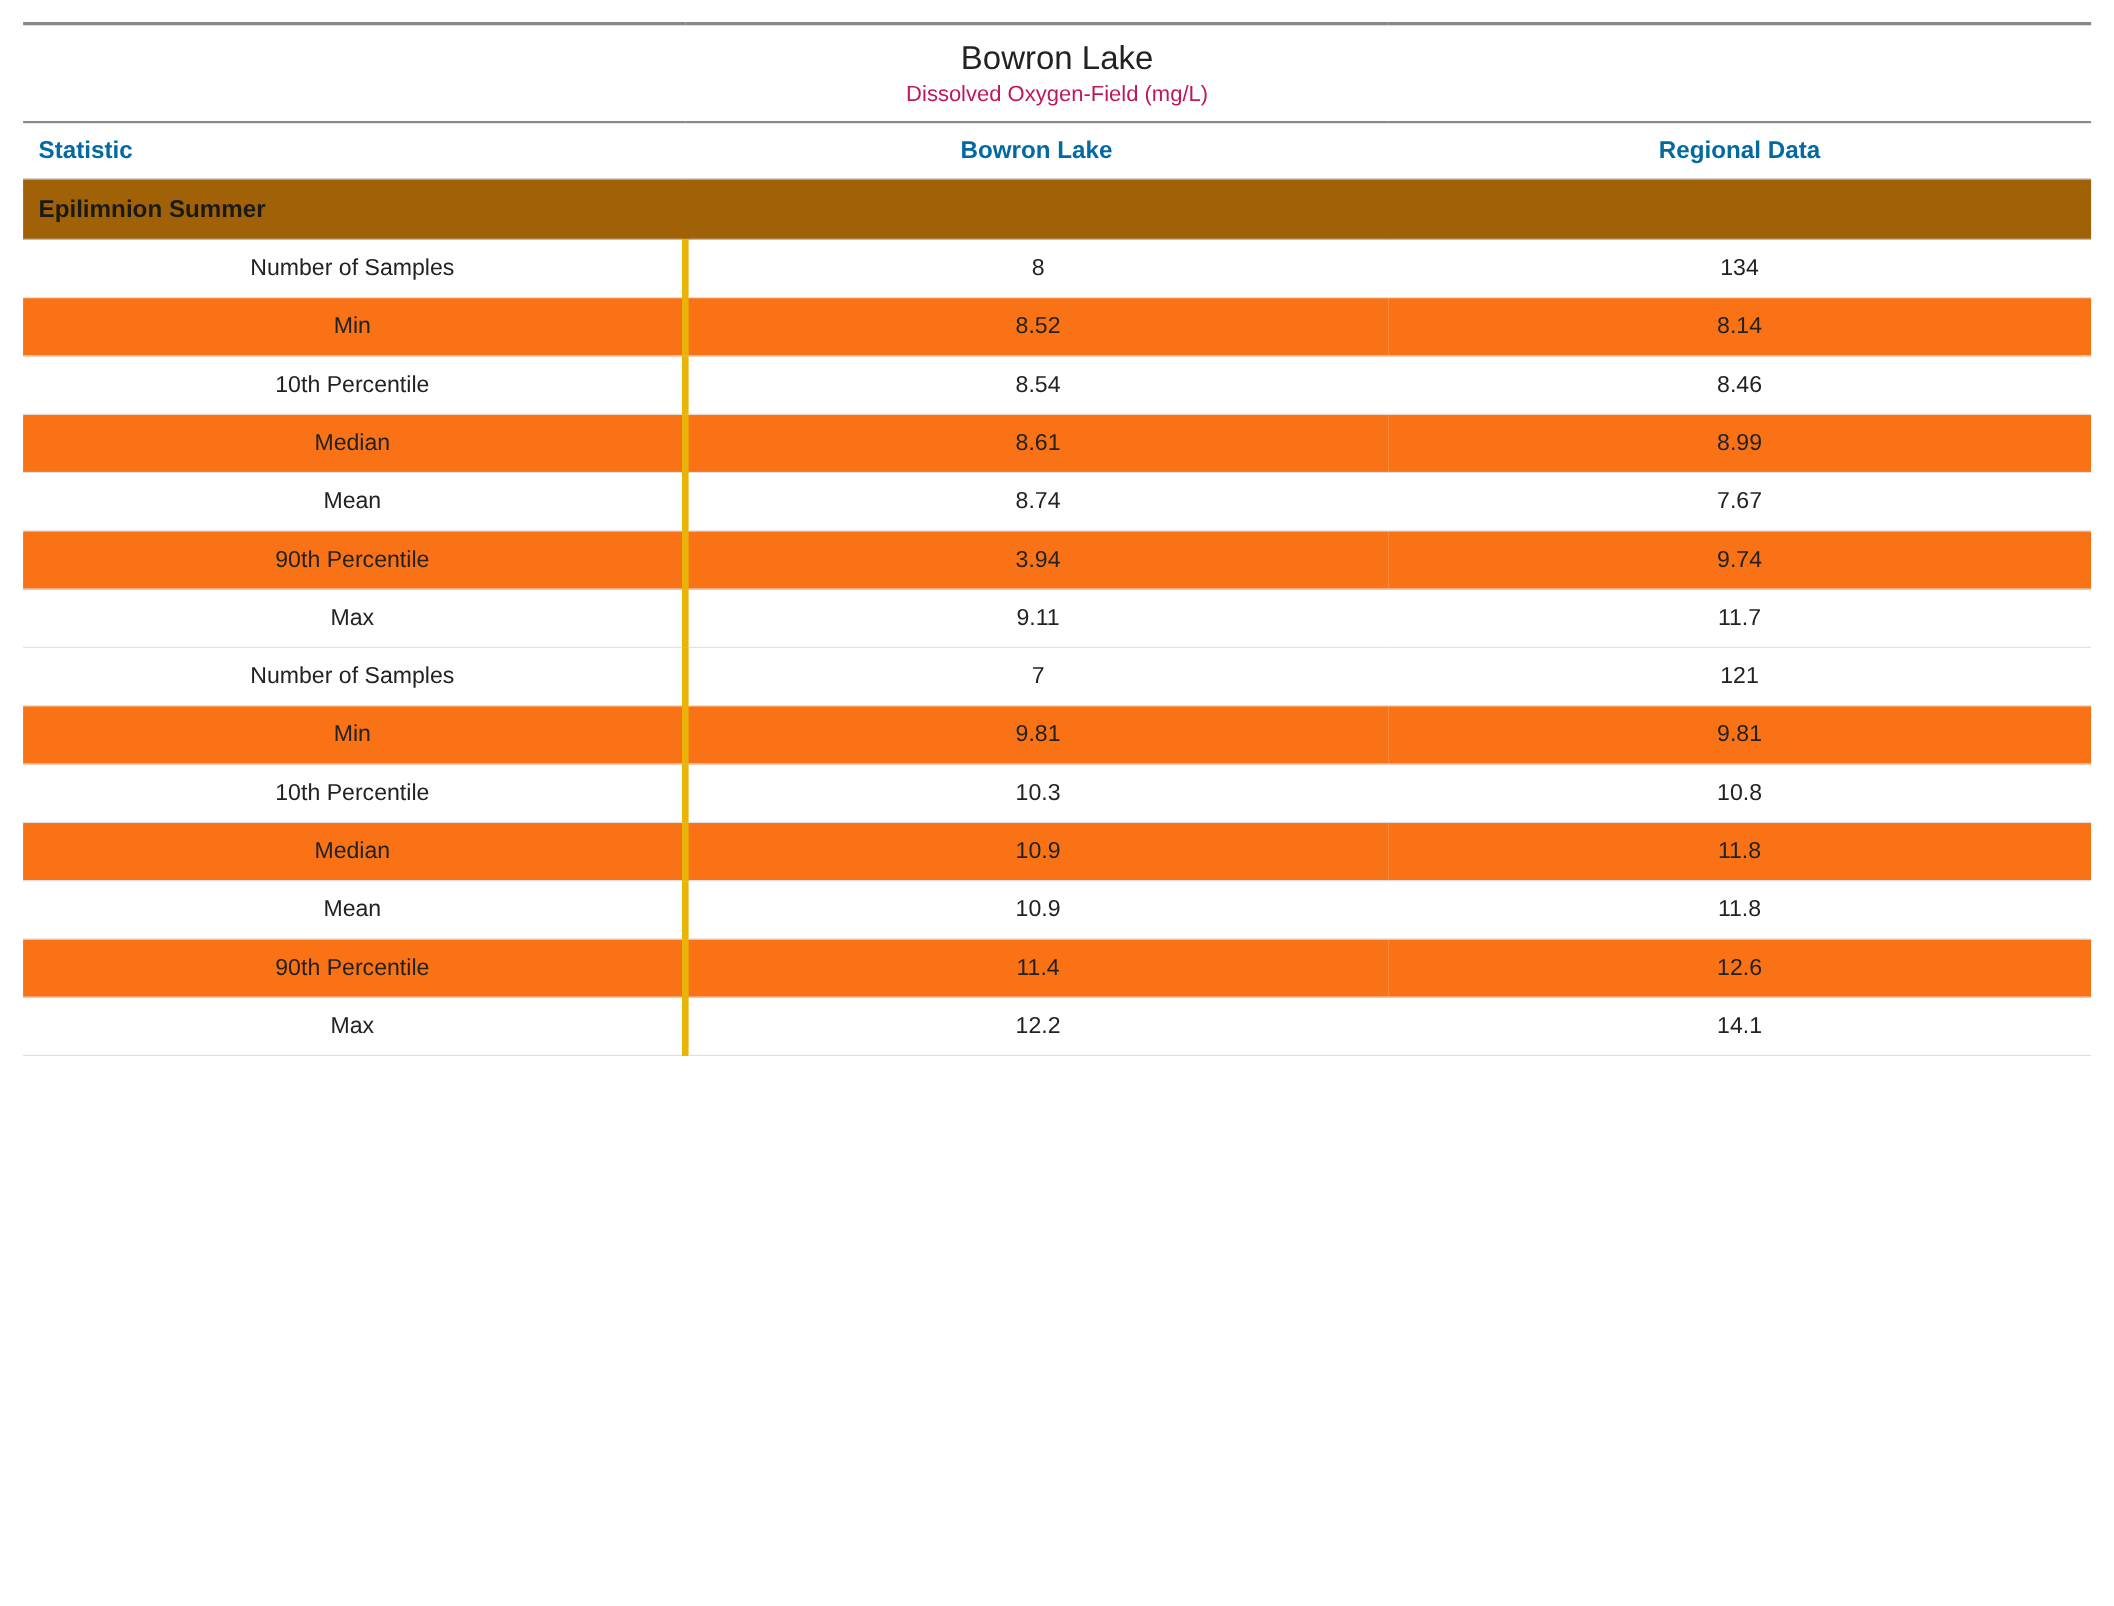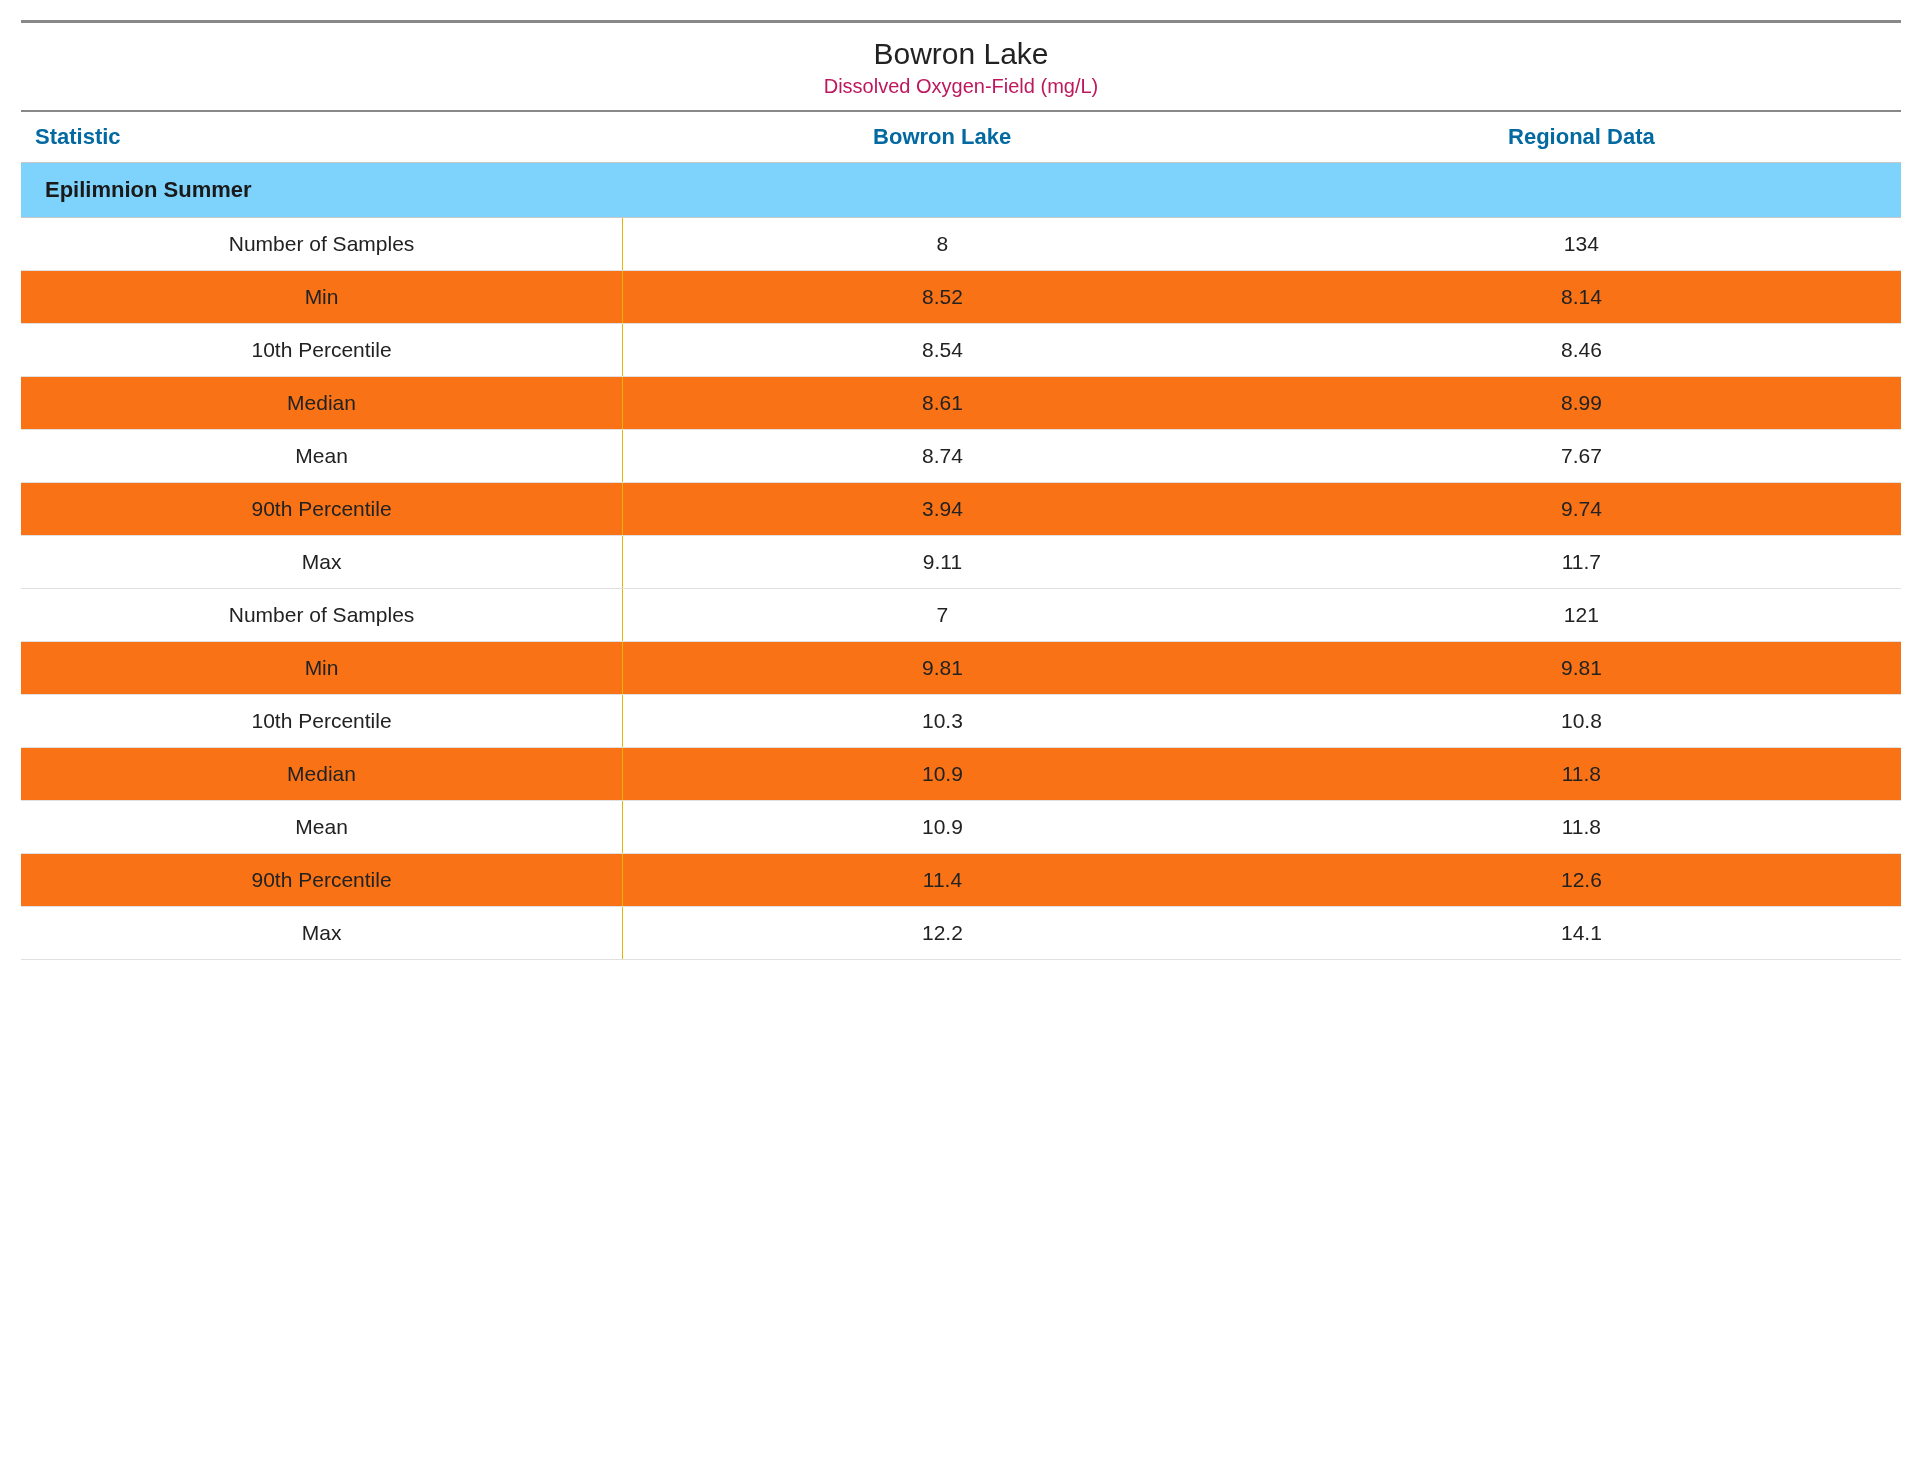--- a/index.html
+++ b/index.html
@@ -47,37 +47,37 @@
       text-align: left;
       font-weight: 700;
       font-size: 22px;
       padding: 12px 14px;
       color: #0369a1;
     }
     .header-row th.col-center {
       text-align: center;
     }
     .section-row td {
-      background: #7dd3fc;
+      background: #a16207;
       font-weight: 700;
       font-size: 22px;
-      padding: 14px 24px;
+      padding: 14px 14px;
       border-top: 1px solid #c8c8c8;
       border-bottom: 1px solid #c8c8c8;
       color: #1a1a1a;
     }
     .data-row td {
       padding: 14px 8px;
       border-bottom: 1px solid #e0e0e0;
       text-align: center;
       font-size: 21px;
       color: #222;
     }
     .data-row td.label-cell {
-      border-right: 1px solid #eab308;
+      border-right: 6px solid #eab308;
     }
     .data-row.stripe td {
       background: #f97316;
     }
     col.c1 { width: 32%; }
     col.c2 { width: 34%; }
     col.c3 { width: 34%; }
   </style>
 </head>
 <body>

